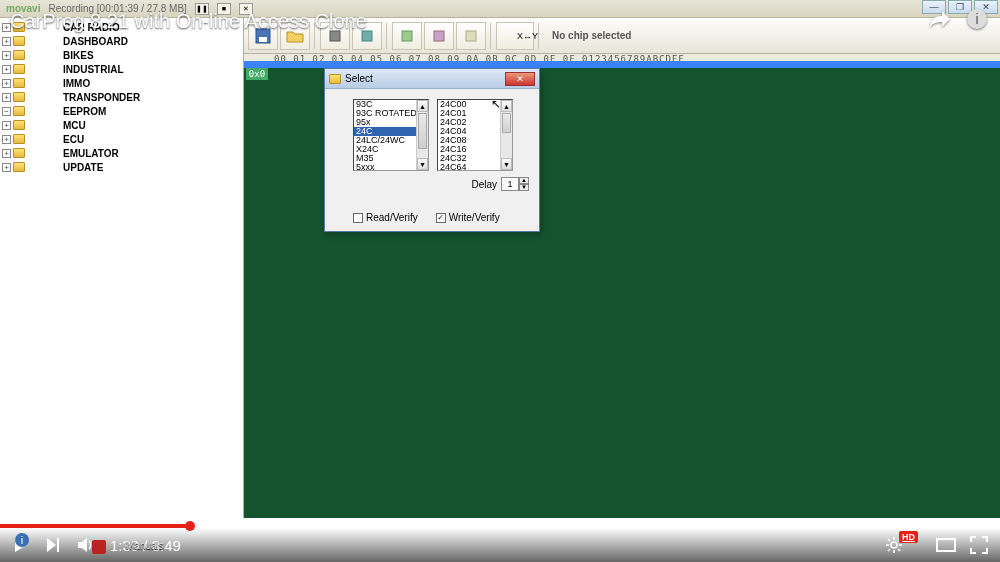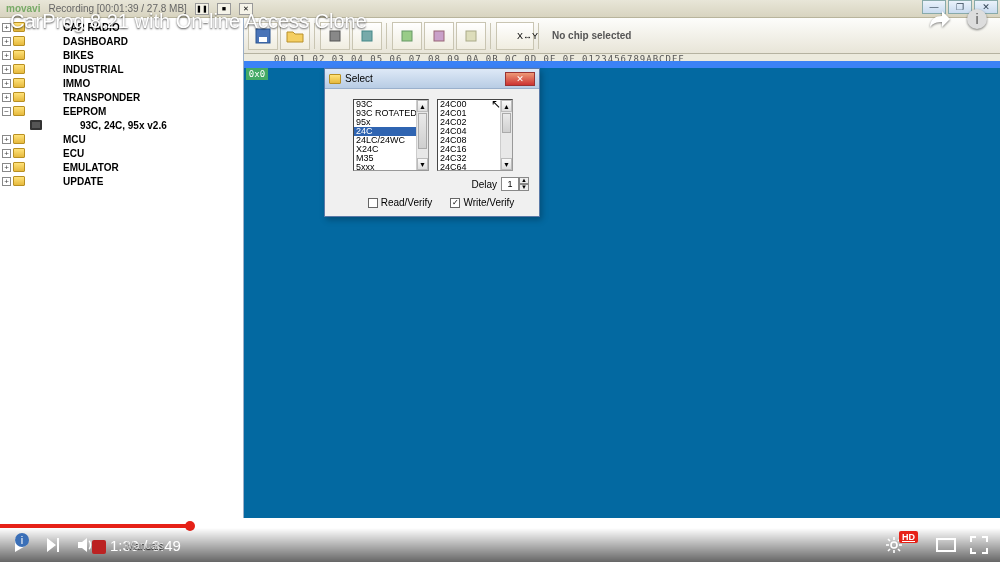--- a/index.html
+++ b/index.html
@@ -42,21 +42,21 @@
   height: 36px; background: linear-gradient(#fdfdfb,#e8e5d8);
   border-bottom: 1px solid #b5b2a0; display: flex; align-items: center;
   padding: 0 4px; gap: 2px; font-size: 10px;
 }
 .tool-btn { width: 30px; height: 28px; border: 1px solid #c9c5b2; background: linear-gradient(#fff,#f0ede0); display:flex; align-items:center; justify-content:center; }
 .tool-btn.wide { width: 38px; font-size: 9px; padding-left: 25px; }
 .tool-sep { width: 2px; height: 26px; border-left: 1px solid #c9c5b2; margin: 0 2px; }
 .no-chip { margin-left: 8px; color: #555; font-weight: bold; }
 
 .hex-header { height: 14px; background: #eceadd; border-bottom: 7px solid #3b82f6; font-size: 9px; font-family: monospace; padding-left: 30px; color: #555; white-space: nowrap; letter-spacing: 1px; overflow: hidden; }
-.hex-body { flex: 1; position: relative; background: #0369a1; }
+.hex-body { flex: 1; position: relative; background: #14532d; }
 .hex-row0 { position: absolute; top: 0; left: 2px; width: 22px; height: 12px; background: #4a6; color:#fff; font-size:9px; font-family:monospace; text-align:center; line-height:12px; }
 
 
 .dialog {
   position: absolute; top: 68px; left: 324px; width: 216px;
   background: #f0f0f0; border: 1px solid #5a7aa8;
   box-shadow: 2px 3px 6px rgba(0,0,0,.25);
   font-size: 10px;
 }
 .dlg-title {
@@ -75,21 +75,21 @@
 .li { padding: 0 2px; height: 9px; line-height: 9px; white-space: nowrap; }
 .li.sel { background: #2f64b1; color: #fff; }
 .cursor-arrow { position: absolute; top: 28px; left: 166px; font-size: 12px; color: #000; pointer-events: none; }
 
 .delay-row { display: flex; justify-content: flex-end; align-items: center; gap: 4px; margin-top: 6px; }
 .spin { display:flex; }
 .spin input { width: 18px; height: 14px; font-size: 9px; text-align: center; border:1px solid #888; }
 .spin-btns { display:flex; flex-direction:column; }
 .spin-btns button { width: 10px; height: 7px; font-size:6px; line-height:5px; border:1px solid #888; background:#eee; padding:0; }
 
-.check-row { display:flex; gap: 18px; margin-top: 6px; align-items:center; justify-content:center; }
+.check-row { display:flex; gap: 18px; margin-top: 21px; align-items:center; justify-content:flex-start; }
 .chk { display:flex; align-items:center; gap:3px; }
 .chk .box { width:10px; height:10px; border:1px solid #666; background:#fff; font-size:8px; line-height:8px; text-align:center; }
 
 .dlg-buttons { display:flex; gap: 10px; justify-content:center; margin: 10px 0 4px; }
 .dlg-buttons button { width: 60px; height: 18px; font-size:10px; background:linear-gradient(#fdfdfd,#e4e4e4); border:1px solid #888; }
 
 
 .progress-wrap { position:absolute; left:0; right:0; bottom: 34px; height: 4px; background: rgba(255,255,255,.35); }
 .progress-played { height:100%; background:#e62117; width: 19%; position:relative; }
 .progress-played::after { content:""; position:absolute; right:-5px; top:-3px; width:10px; height:10px; border-radius:50%; background:#e62117; }
@@ -169,24 +169,20 @@
       </div>
     <div class="tree-item">
         <span class="tgl">+</span>
         <span class="folder"></span>
         <span class="lbl">TRANSPONDER</span>
       </div>
     <div class="tree-item">
         <span class="tgl">−</span>
         <span class="folder"></span>
         <span class="lbl">EEPROM</span>
-      </div>
-    <div class="tree-item child">
-        <span class="chip"></span>
-        <span class="lbl">93C, 24C, 95x v2.6</span>
       </div>
     <div class="tree-item">
         <span class="tgl">+</span>
         <span class="folder"></span>
         <span class="lbl">MCU</span>
       </div>
     <div class="tree-item">
         <span class="tgl">+</span>
         <span class="folder"></span>
         <span class="lbl">ECU</span>

